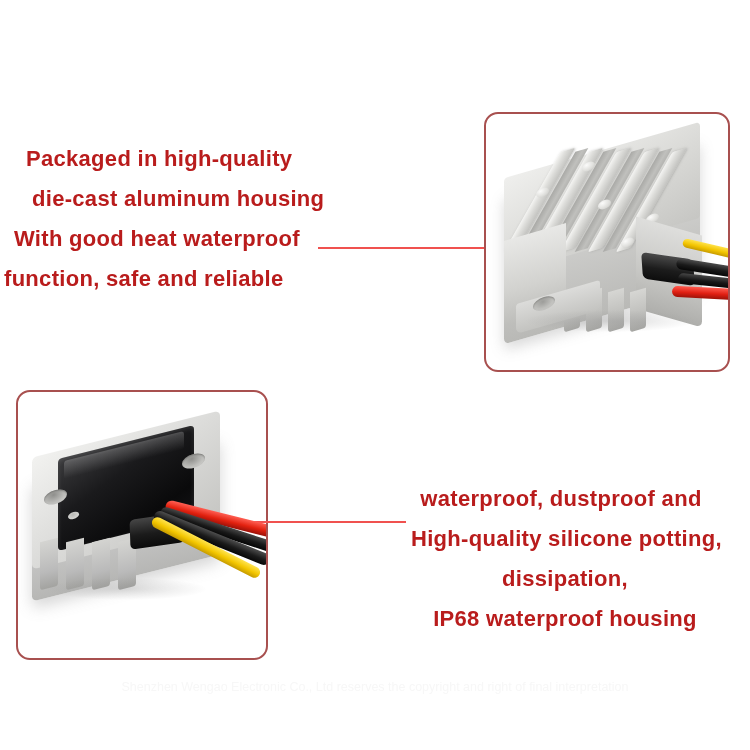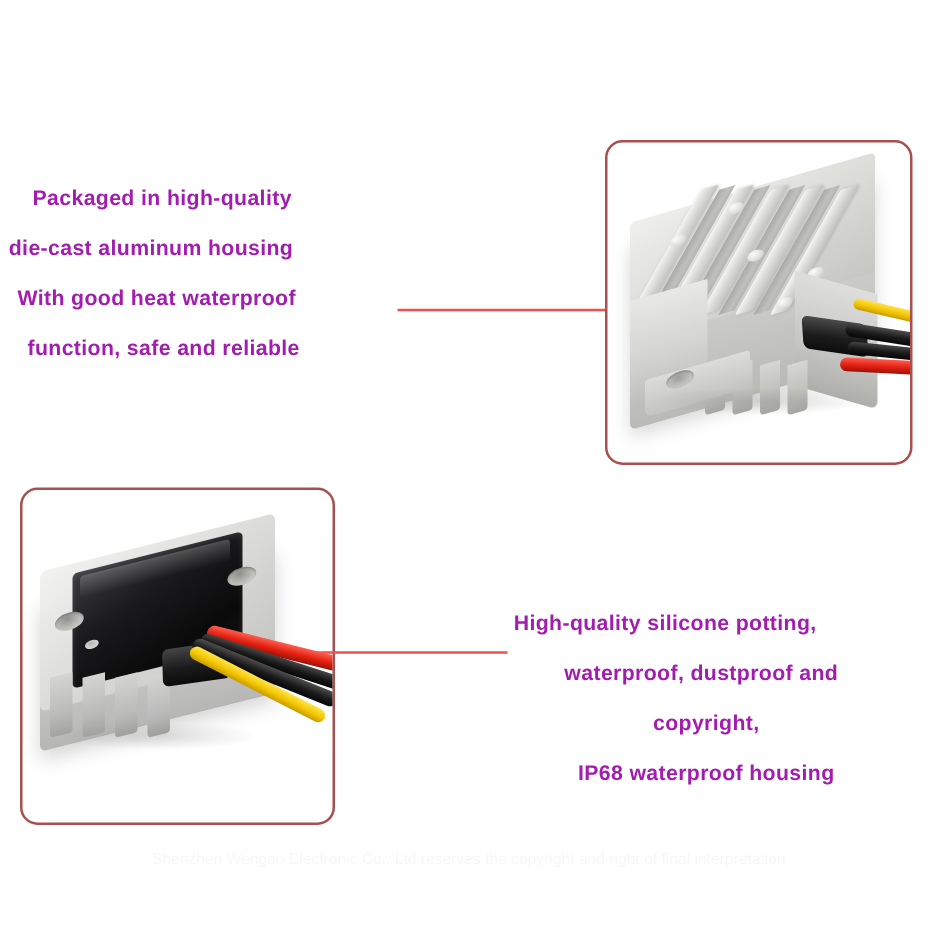--- a/index.html
+++ b/index.html
@@ -16,39 +16,39 @@
   .page {
     position: relative;
     width: 750px;
     height: 750px;
     background: #ffffff;
   }
 
   
   .caption {
     position: absolute;
-    color: #a21caf;
+    color: #b91c1c;
     font-weight: bold;
-    font-size: 17px;
+    font-size: 22px;
     letter-spacing: 0.3px;
     line-height: 40px;
     white-space: nowrap;
   }
   .caption .line { display: block; }
 
   #caption-top {
     left: 0px;
     top: 139px;
     width: 350px;
   }
   #caption-top .line { text-align: left; }
   #caption-top .line.l1 { padding-left: 26px; }
-  #caption-top .line.l2 { padding-left: 7px; }
+  #caption-top .line.l2 { padding-left: 32px; }
   #caption-top .line.l3 { padding-left: 14px; }
-  #caption-top .line.l4 { padding-left: 22px; }
+  #caption-top .line.l4 { padding-left: 4px; }
 
   #caption-bottom {
     left: 400px;
     top: 479px;
     width: 330px;
   }
   #caption-bottom .line { text-align: center; }
   #caption-bottom .line.l1 { text-align: left; padding-left: 11px; }
   #caption-bottom .line.l2 { padding-right: 8px; }
 
@@ -463,21 +463,21 @@
 
         <div class="soft-shadow-bot"></div>
       </div>
     </div>
   </div>
 
   <div class="callout-line" id="callout-line-bottom"></div>
   <div class="callout-dot" id="callout-dot-bottom"></div>
 
   <div class="caption" id="caption-bottom">
+    <span class="line l2">waterproof,  dustproof  and</span>
     <span class="line l1">High-quality  silicone  potting,</span>
-    <span class="line l2">waterproof,  dustproof  and</span>
-    <span class="line l3">copyright,</span>
+    <span class="line l3">dissipation,</span>
     <span class="line l4">IP68  waterproof  housing</span>
   </div>
 
   <div id="watermark">Shenzhen Wengao Electronic Co., Ltd reserves the copyright and right of final interpretation</div>
 
 </div>
 
 </body></html>

